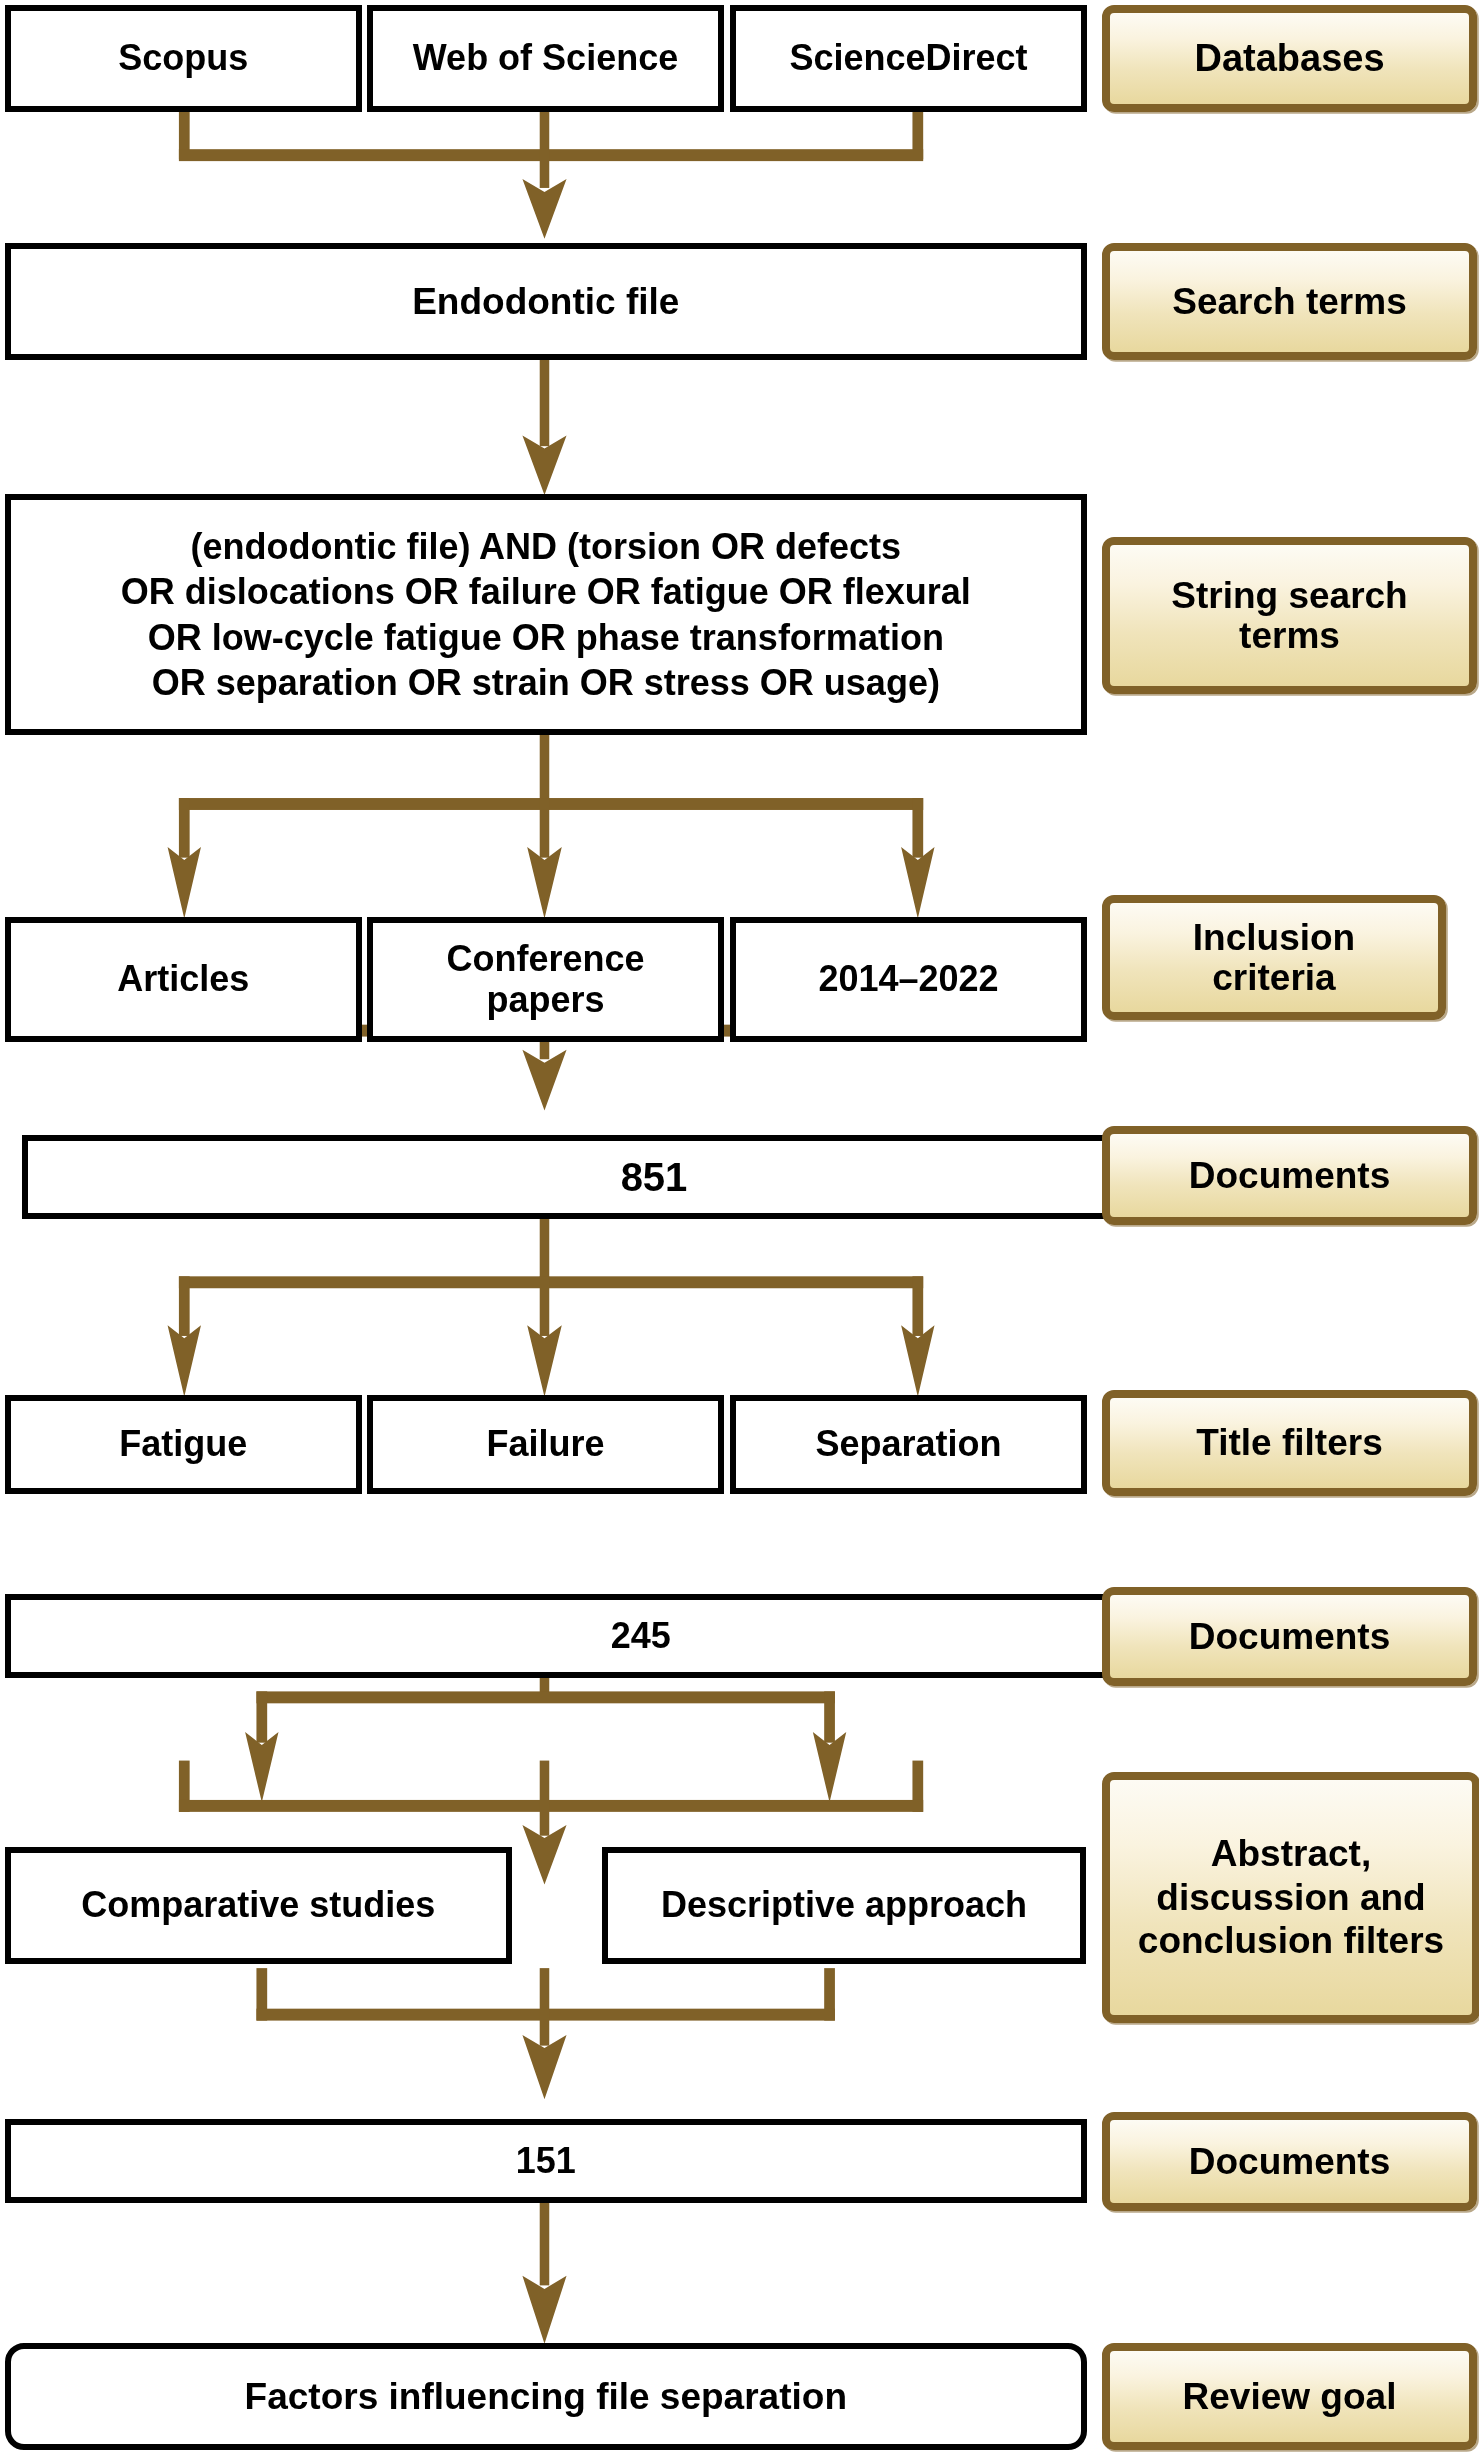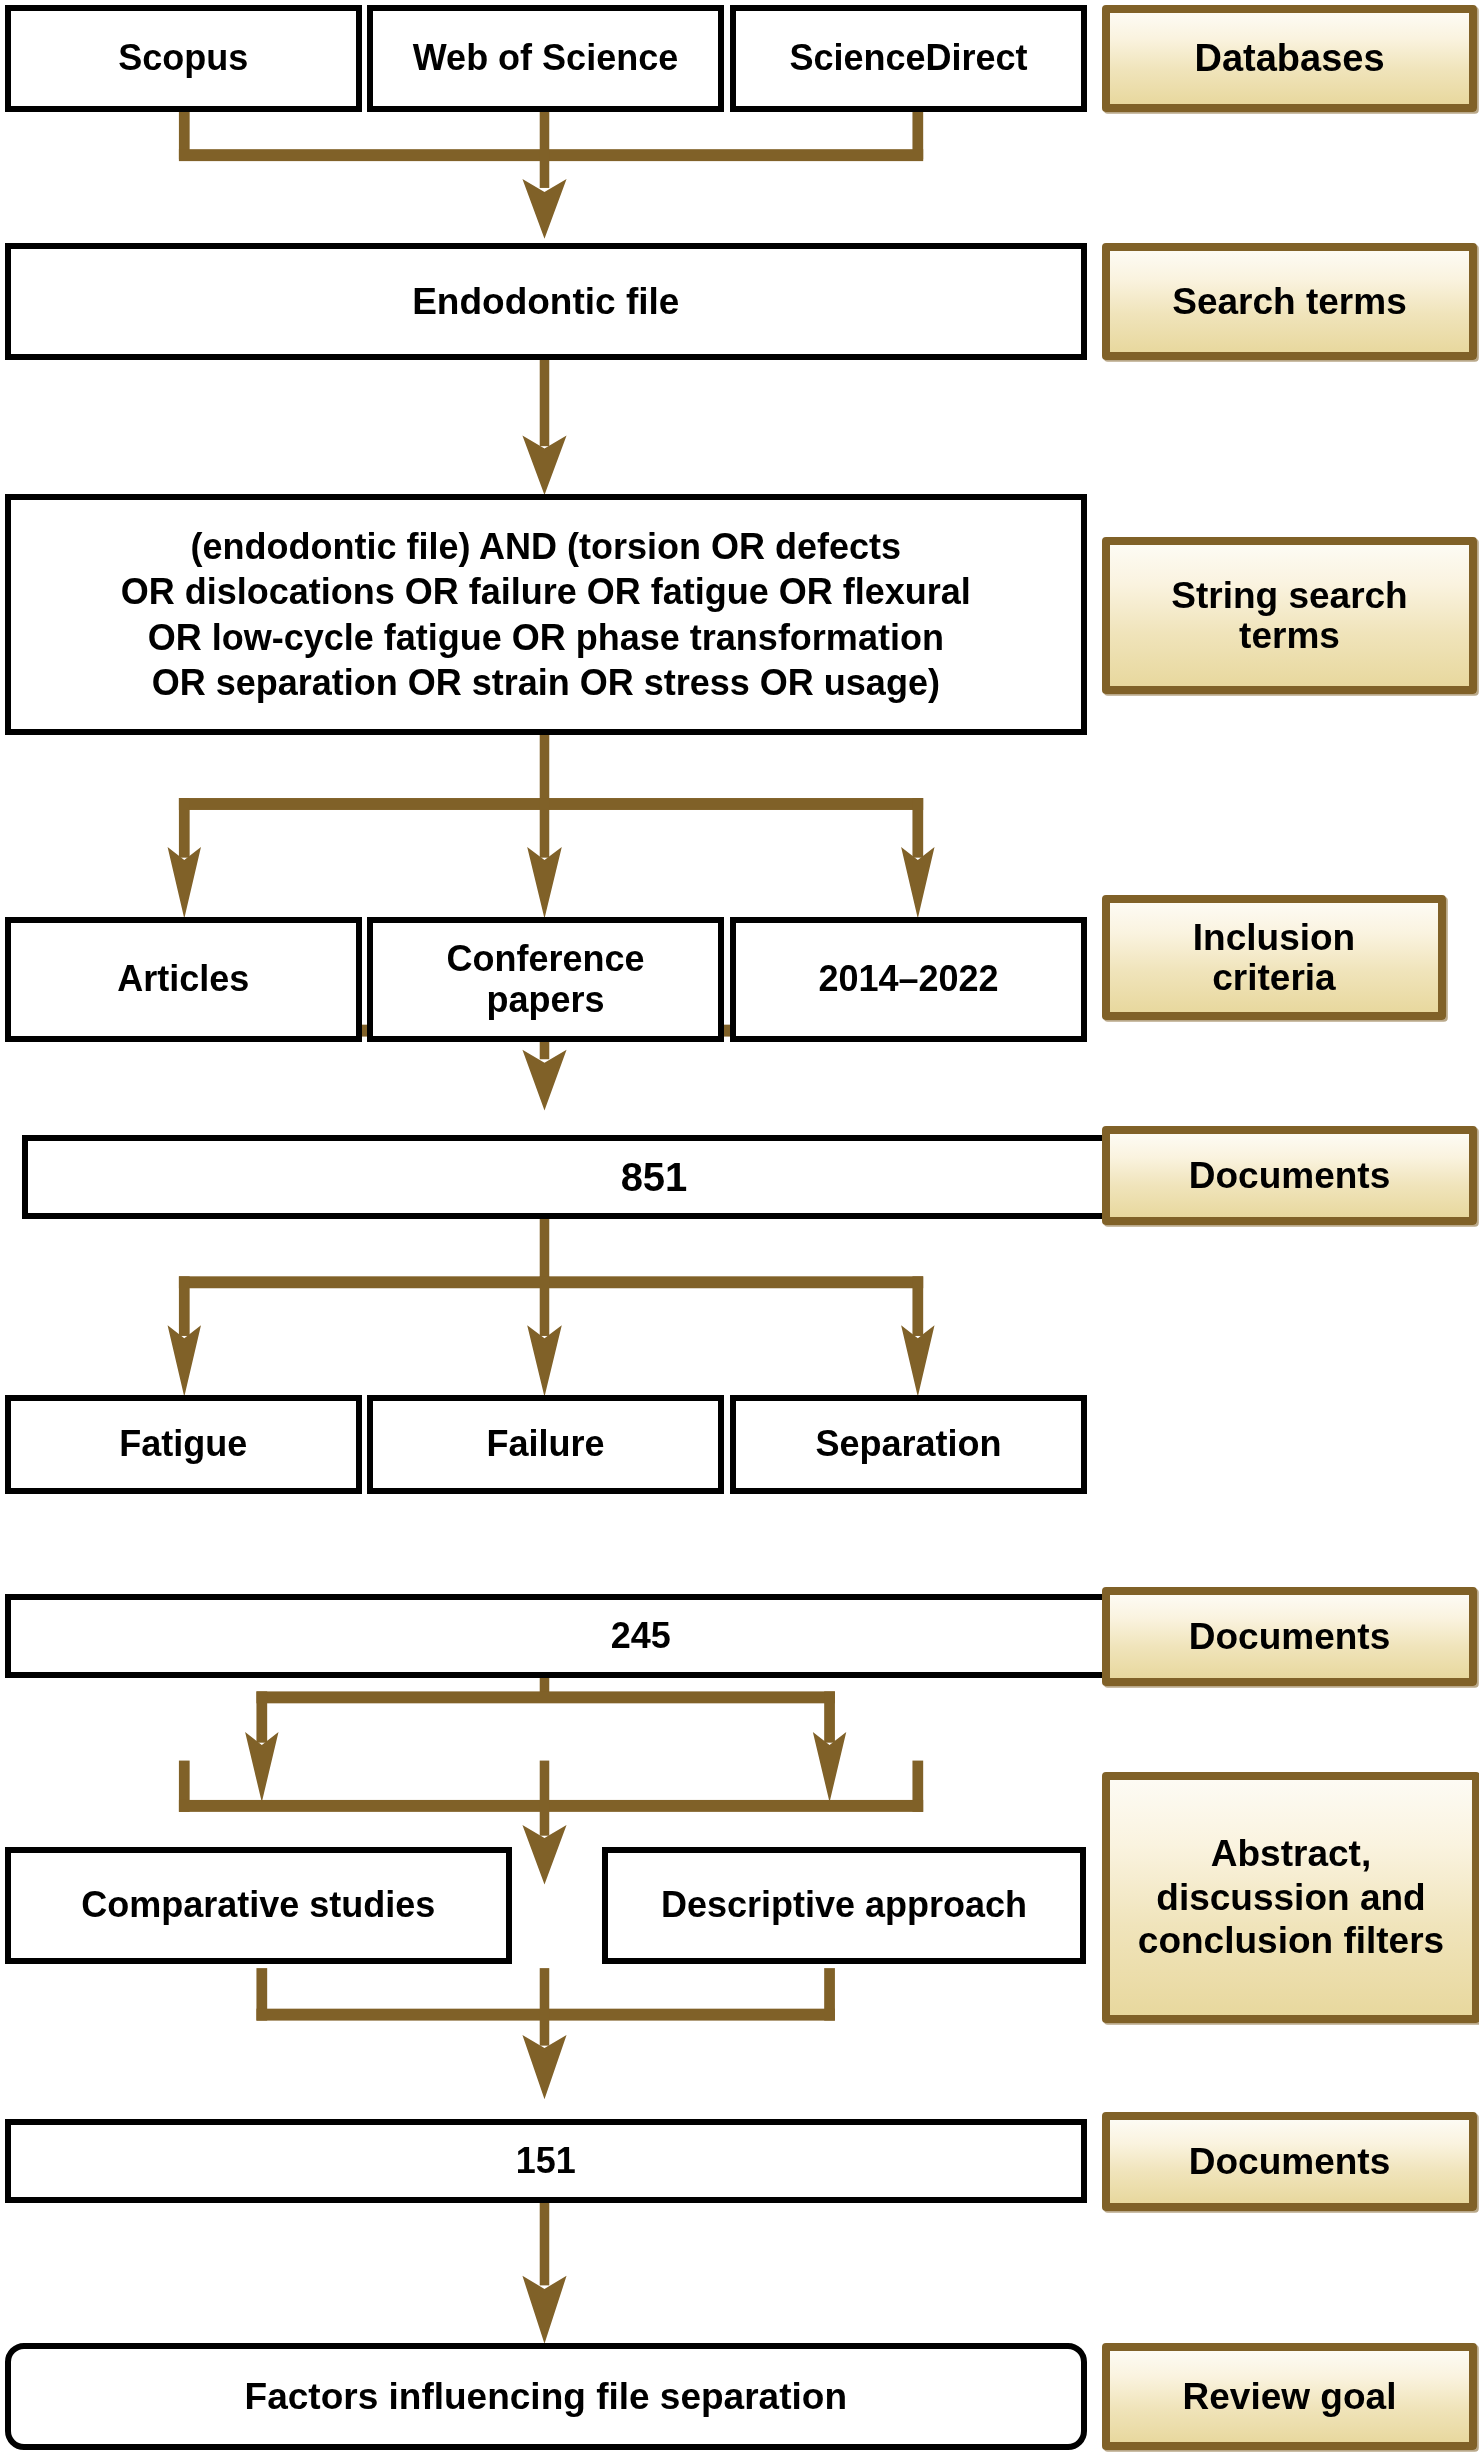--- a/index.html
+++ b/index.html
@@ -23,21 +23,21 @@
     line-height:1.06;
     padding:0 6px;
   }
   .node .txt{display:block;white-space:pre-line;}
 
   
   .label{
     position:absolute;
     box-sizing:border-box;
     border:8.4px solid #806128;
-    border-radius:4px;
+    border-radius:12px;
     background:linear-gradient(to bottom,#fdfbf4 0%,#faf3df 28%,#f0e4bb 62%,#e8d89e 100%);
     display:flex;align-items:center;justify-content:center;
     text-align:center;color:#000;font-weight:bold;line-height:1.08;
     box-shadow:1.8px 1.8px 0 rgba(128,97,40,.55);
     padding:0 19px;
   }
 
   svg.conn{position:absolute;left:0;top:0;width:1479px;height:2462px;pointer-events:none;}
   svg.conn *{fill:#806128;stroke:none;}
 </style>
@@ -169,20 +169,23 @@
 
   <div class="node" style="left:4.8px;top:1395px;width:357px;height:99px;font-size:36px;">
     <span class="txt">Fatigue</span>
   </div>
   <div class="node" style="left:367px;top:1395px;width:357px;height:99px;font-size:36px;">
     <span class="txt">Failure</span>
   </div>
   <div class="node" style="left:730px;top:1395px;width:357px;height:99px;font-size:36px;">
     <span class="txt">Separation</span>
   </div>
+  <div class="label" style="left:1102px;top:1390px;width:375px;height:106px;font-size:37px;">
+    <span class="txt">Title filters</span>
+  </div>
 
   <div class="node" style="left:4.8px;top:1594px;width:1272px;height:84px;font-size:36px;">
     <span class="txt">245</span>
   </div>
   <div class="label" style="left:1102px;top:1587px;width:375px;height:99px;font-size:37px;">
     <span class="txt">Documents</span>
   </div>
 
   <div class="node" style="left:4.8px;top:1847px;width:507px;height:117px;font-size:36px;">
     <span class="txt">Comparative studies</span>

